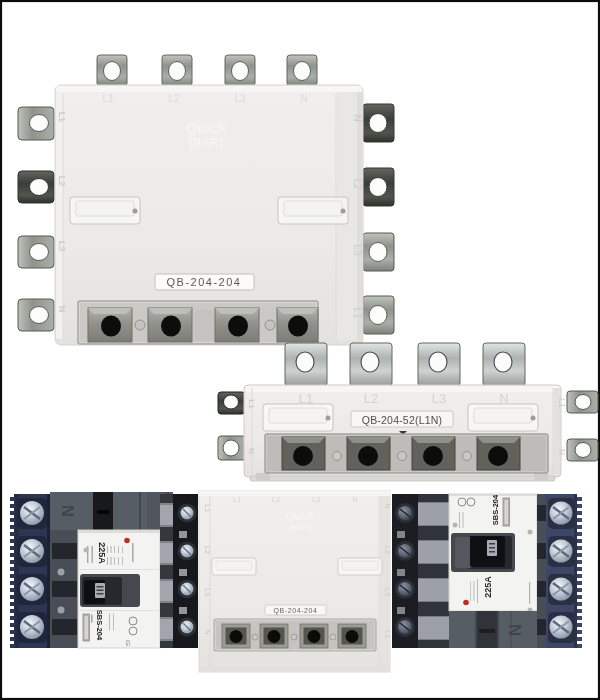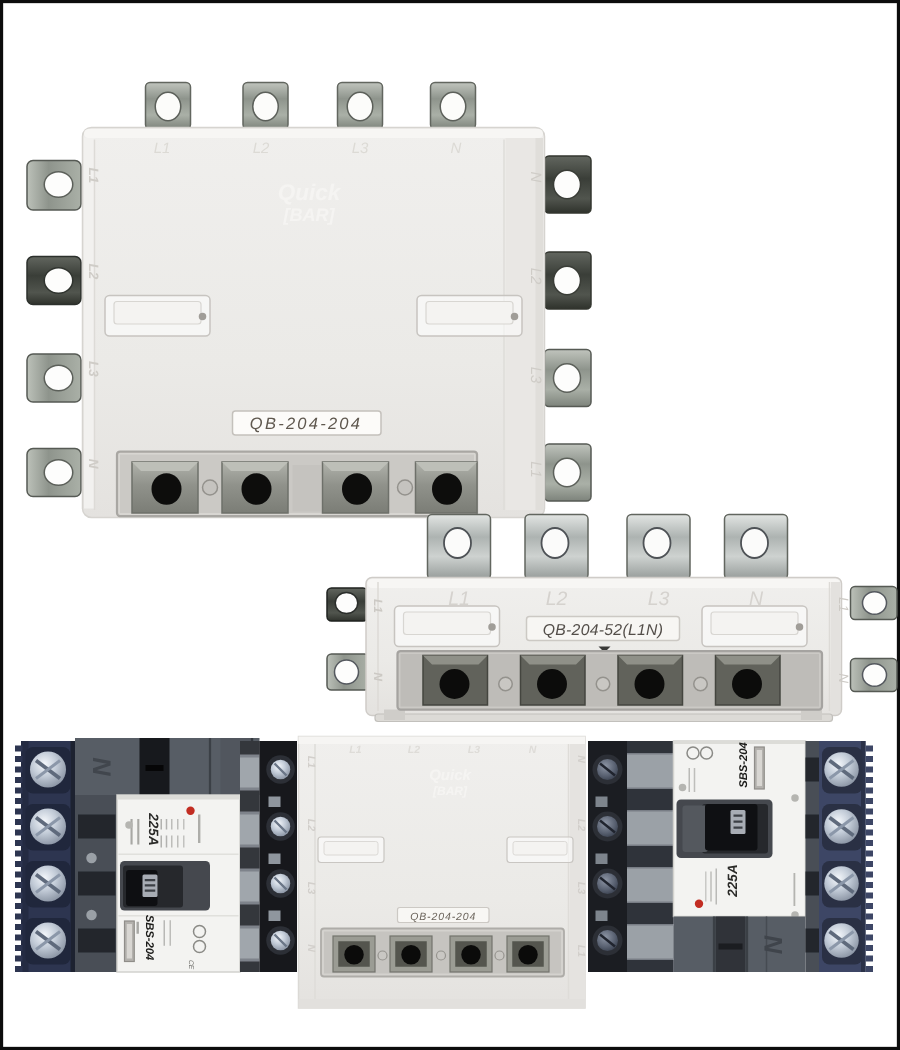--- a/index.html
+++ b/index.html
@@ -1,16 +1,16 @@
 <!DOCTYPE html>
 <html><head>
 <meta charset="utf-8">
 <style>
 html,body{margin:0;padding:0;background:#ffffff;}
-.page{position:relative;width:600px;height:700px;background:#ffffff;overflow:hidden;font-style:italic;}
+.page{position:relative;width:600px;height:700px;background:#ffffff;overflow:hidden;}
 text{font-family:"Liberation Sans",sans-serif;}
 </style>
 </head>
 <body>
 <div class="page">
 <svg width="600" height="700" viewBox="0 0 600 700">
 <defs>
 <linearGradient id="bodyg" x1="0" y1="0" x2="0" y2="1">
 <stop offset="0" stop-color="#f0efed"></stop>
           <stop offset="0.6" stop-color="#ebeae7"></stop>

